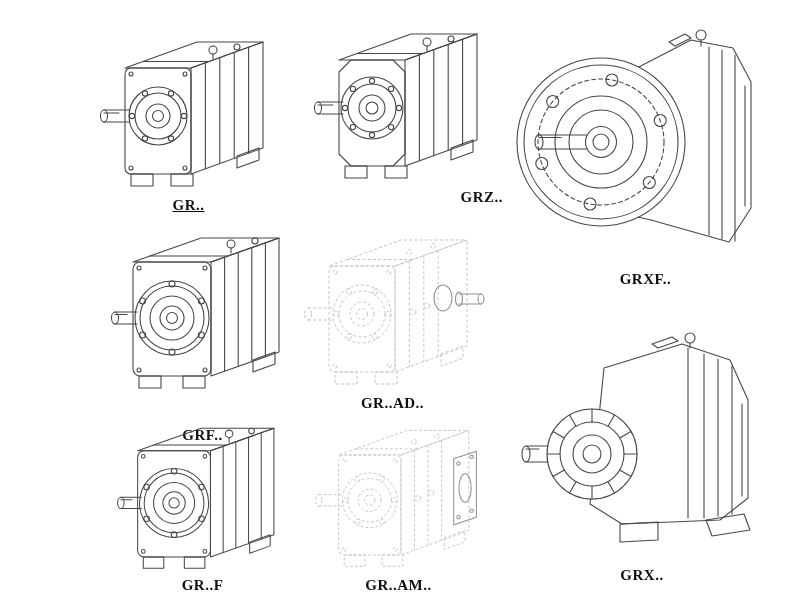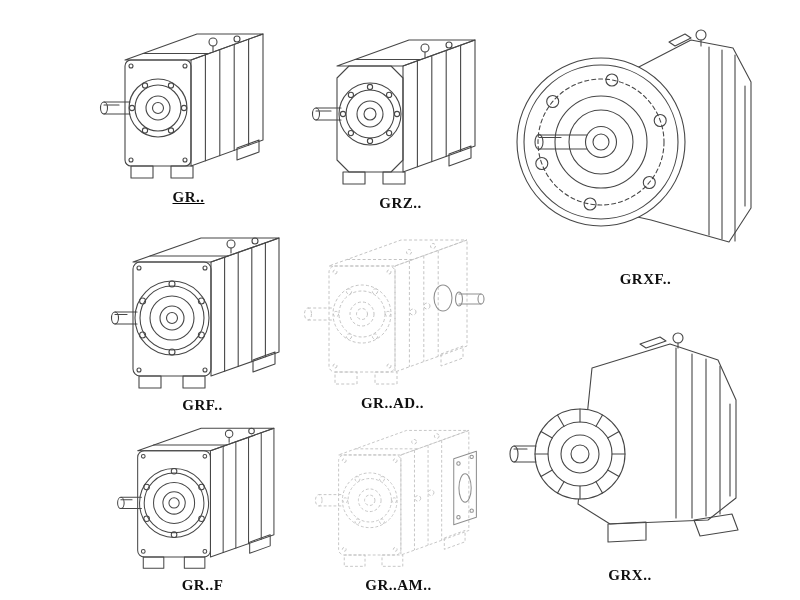--- a/index.html
+++ b/index.html
@@ -12,21 +12,21 @@
   svg .ink{stroke:var(--line,#474747);fill:none;stroke-width:1.1;stroke-linejoin:round;stroke-linecap:round;}
   svg .inkfill{stroke:var(--line,#474747);fill:#ffffff;stroke-width:1.1;}
   svg .ghost{stroke:var(--ghost,#c4c4c4);fill:none;stroke-width:1;stroke-dasharray:3 2.2;stroke-linejoin:round;}
   svg .ghost2{stroke:var(--ghost-accent,#8f8f8f);fill:none;stroke-width:1.1;stroke-linejoin:round;stroke-linecap:round;}
 </style>
 </head>
 <body>
 
 <div class="canvas">
 
-  <figure class="fig" style="left:86px;top:6px;width:205px;text-decoration:underline;">
+  <figure class="fig" style="left:86px;top:14px;width:205px;text-decoration:underline;">
     <svg width="200" height="178" viewBox="0 0 200 178">
       <g class="ink">
         <path d="M36 54 L102 54 L174 28 L108 28 Z"></path>
         <line x1="54" y1="47.5" x2="120" y2="47.5"></line>
         <path d="M102 54 L174 28 L174 134 L102 160 Z"></path>
         <line x1="116.4" y1="48.8" x2="116.4" y2="154.8"></line>
         <line x1="130.8" y1="43.6" x2="130.8" y2="149.6"></line>
         <line x1="145.2" y1="38.4" x2="145.2" y2="144.4"></line>
         <line x1="159.6" y1="33.2" x2="159.6" y2="139.2"></line>
         <rect x="36" y="54" width="66" height="106" rx="6"></rect>
@@ -52,21 +52,21 @@
         <rect x="82" y="160" width="22" height="12"></rect>
         <path d="M148 142 L170 134 L170 146 L148 154 Z"></path>
         <circle cx="124" cy="36" r="4"></circle>
           <line x1="124" y1="40" x2="124" y2="45"></line>
         <circle cx="148" cy="33" r="3"></circle>
       </g>
     </svg>
     <figcaption class="caption">GR..</figcaption>
   </figure>
 
-  <figure class="fig" style="left:298px;top:12px;width:205px;">
+  <figure class="fig" style="left:298px;top:6px;width:205px;align-items:flex-end;">
     <svg width="200" height="178" viewBox="0 0 200 178">
       <g class="ink">
         <path d="M36 54 L102 54 L174 28 L108 28 Z"></path>
         <line x1="54" y1="47.5" x2="120" y2="47.5"></line>
         <path d="M102 54 L174 28 L174 134 L102 160 Z"></path>
         <line x1="116.4" y1="48.8" x2="116.4" y2="154.8"></line>
         <line x1="130.8" y1="43.6" x2="130.8" y2="149.6"></line>
         <line x1="145.2" y1="38.4" x2="145.2" y2="144.4"></line>
         <line x1="159.6" y1="33.2" x2="159.6" y2="139.2"></line>
         <path d="M48 54 L90 54 L102 66 L102 148 L90 160 L48 160 L36 148 L36 66 Z"></path>
@@ -125,21 +125,21 @@
           <circle cx="148.3" cy="174.5" r="6"></circle>
         <line x1="38" y1="127" x2="86" y2="127"></line>
         <line x1="38" y1="141" x2="86" y2="141"></line>
         <ellipse cx="38" cy="134" rx="4" ry="7.5"></ellipse>
         <line x1="38" y1="129.5" x2="60" y2="129.5"></line>
       </g>
     </svg>
     <figcaption class="caption">GRXF..</figcaption>
   </figure>
 
-  <figure class="fig" style="left:100px;top:212px;width:205px;">
+  <figure class="fig" style="left:100px;top:212px;width:205px;gap:30px;">
     <svg width="200" height="180" viewBox="0 0 200 180">
       <g class="ink">
         <path d="M30 50 L108 50 L176 26 L98 26 Z"></path>
         <line x1="47" y1="44" x2="125" y2="44"></line>
         <path d="M108 50 L176 26 L176 140 L108 164 Z"></path>
         <line x1="121.6" y1="45.2" x2="121.6" y2="159.2"></line>
         <line x1="135.2" y1="40.4" x2="135.2" y2="154.4"></line>
         <line x1="148.8" y1="35.6" x2="148.8" y2="149.6"></line>
         <line x1="162.4" y1="30.8" x2="162.4" y2="144.8"></line>
         <rect x="30" y="50" width="78" height="114" rx="7"></rect>
@@ -300,21 +300,21 @@
         <ellipse cx="170" cy="89" rx="6.5" ry="15"></ellipse>
         <circle cx="163" cy="63" r="1.8"></circle>
           <circle cx="177" cy="56" r="1.8"></circle>
         <circle cx="177" cy="113" r="1.8"></circle>
           <circle cx="163" cy="120" r="1.8"></circle>
       </g>
     </svg>
     <figcaption class="caption">GR..AM..</figcaption>
   </figure>
 
-  <figure class="fig" style="left:480px;top:312px;width:300px;">
+  <figure class="fig" style="left:492px;top:312px;width:300px;">
     <svg width="300" height="250" viewBox="0 0 300 250">
       <g class="ink">
         <path d="M112 56 L190 32 L238 48 L256 88 L256 186 L228 208 L130 212 L98 192 Z"></path>
         <line x1="196" y1="36" x2="196" y2="206"></line>
         <line x1="212" y1="42" x2="212" y2="206"></line>
         <line x1="226" y1="47" x2="226" y2="204"></line>
         <line x1="240" y1="54" x2="240" y2="202"></line>
         <line x1="250" y1="92" x2="250" y2="184"></line>
         <circle cx="198" cy="26" r="5"></circle>
           <line x1="198" y1="31" x2="198" y2="36"></line>

